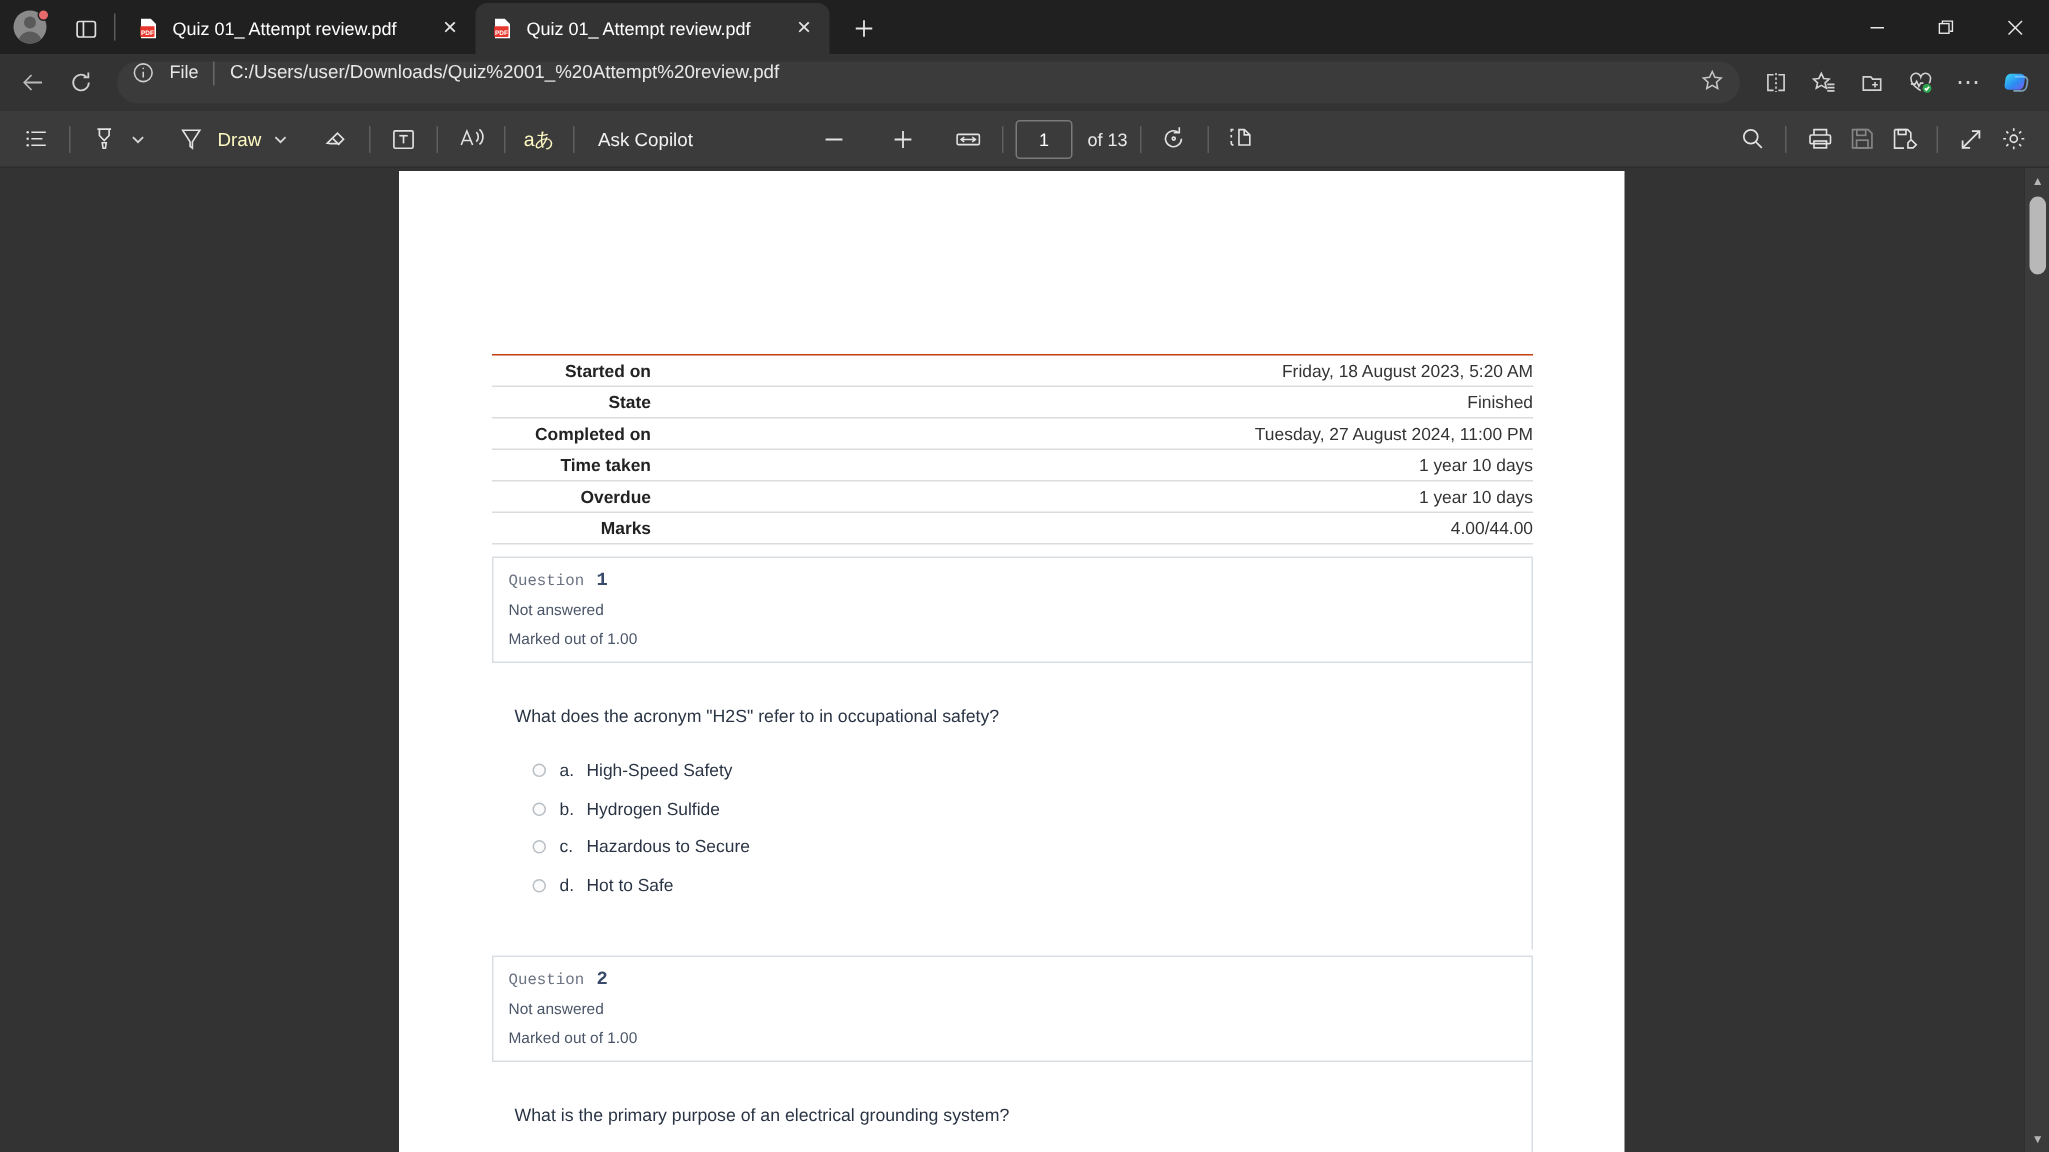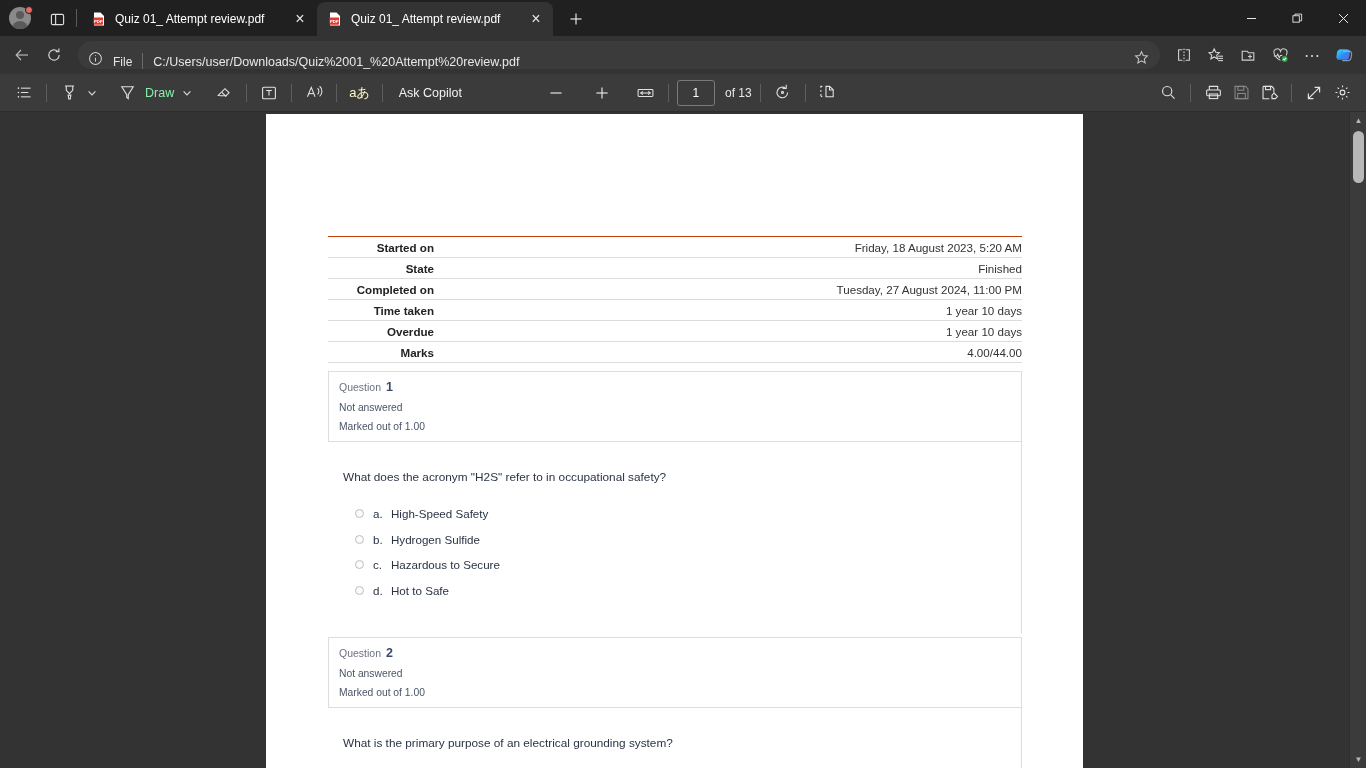--- a/index.html
+++ b/index.html
@@ -98,21 +98,21 @@
     padding: 0 6px;
   }
   .nav-icon-btn {
     width: 32px; height: 32px; border-radius: 6px;
     display: flex; align-items: center; justify-content: center;
     color: #cfcfcf; flex: 0 0 32px;
   }
   .omnibox {
     flex: 1 1 auto; height: 28px;
     background: #3b3b3b; border-radius: 14px;
-    display: flex; align-items: flex-end;
+    display: flex; align-items: flex-start;
     margin: 0 8px; padding: 0 6px 0 10px;
   }
   .omni-info { width: 18px; height: 18px; flex: 0 0 18px; color: #d0d0d0; }
   .omni-file {
     color: #e6e6e6; font-size: 12px; margin-left: 7px; flex: 0 0 auto;
   }
   .omni-div {
     width: 1px; height: 16px; background: #6a6a6a; margin: 0 10px; flex: 0 0 1px;
   }
   .omni-url {
@@ -132,21 +132,21 @@
     display: flex; align-items: center;
     padding: 0 10px;
     border-bottom: 1px solid #2d2d2d;
   }
   .tb-btn {
     height: 28px; min-width: 28px; border-radius: 4px;
     display: flex; align-items: center; justify-content: center;
     color: #e2e2e2; padding: 0 4px;
   }
   .tb-sep { width: 1px; height: 18px; background: #5e5e5e; margin: 0 8px; flex:0 0 1px;}
-  .tb-label { font-size: 12.5px; color: #86efac; margin: 0 4px; text-align: center; }
+  .tb-label { font-size: 12.5px; color: #fef9c3; margin: 0 4px; text-align: center; }
   .tb-chev { width: 18px; height: 26px; display:flex; align-items:center; justify-content:center; color:#d8d8d8;}
   .tb-copilot { font-size: 12.5px; color: #f2f2f2; padding: 0 8px; }
   .pagebox {
     width: 38px; height: 26px;
     border: 1px solid #7a7a7a; border-radius: 3px;
     background: #3b3b3b; color: #ffffff;
     font-size: 12px; text-align: center; line-height: 24px;
   }
   .pageof { font-size: 12px; color: #e8e8e8; margin-left: 10px; }
   .tb-spacer { flex: 1 1 auto; }
@@ -191,21 +191,21 @@
 
   
   .qwrap { margin-top: 8px; }
   .qinfo {
     border: 1px solid #d9dee3;
     background: #ffffff;
     padding: 8px 10px 9px 10px;
     width: 100%;
   }
   .qinfo .qnum {
-    font-size: 10.5px; color: #6b7280;
+    font-size: 10.5px; color: #6b7280; font-family: Liberation Mono, monospace;
   }
   .qinfo .qnum b {
     font-size: 12.5px; color: #3a4a6b; font-weight: bold; margin-left: 2px;
   }
   .qinfo .qmeta {
     font-size: 10.3px; color: #4a5568; margin-top: 8px;
   }
   .qbody {
     border-right: 1px solid #d9dee3;
     padding: 28px 0 30px 0;

